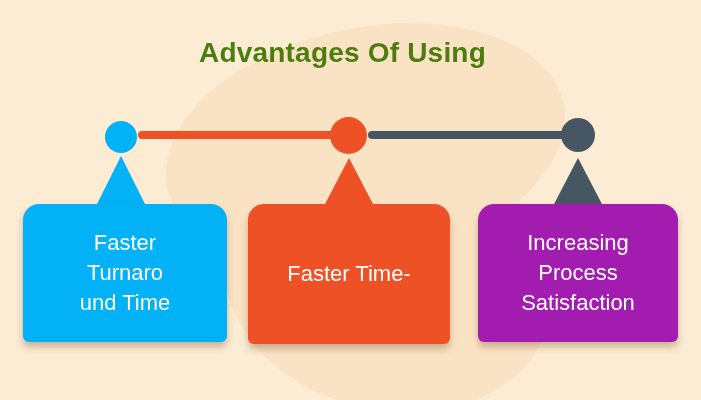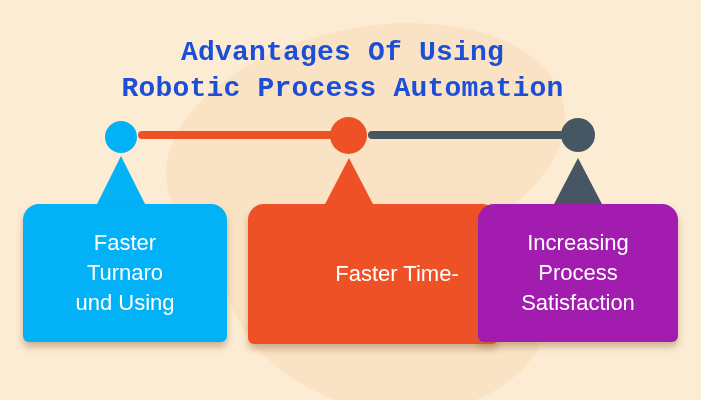--- a/index.html
+++ b/index.html
@@ -9,22 +9,22 @@
     font-family:"Liberation Sans","DejaVu Sans",sans-serif;
   }
   
   .blob{position:absolute;background:#FAE3C4;border-radius:50%;z-index:1;}
   .blob-a{left:163px;top:28px;width:405px;height:235px;transform:rotate(-12deg);}
   .blob-b{left:222px;top:140px;width:335px;height:270px;border-radius:48% 52% 50% 50%;transform:rotate(14deg);}
 
   
   .title{
     position:absolute;left:0;right:16px;top:16px;z-index:4;
-    text-align:center;color:#1d4ed8;font-weight:700;
-    font-size:28px;line-height:36px;letter-spacing:.2px;font-family:Liberation Mono, monospace;
+    text-align:center;color:#4d7c0f;font-weight:700;
+    font-size:28px;line-height:36px;letter-spacing:.2px;
   }
   .title span{display:block;}
 
   
   .connector{position:absolute;top:131px;height:8px;border-radius:4px;z-index:3;}
   .connector.c1{left:138px;width:214px;background:#EE5126;}
   .connector.c2{left:368px;width:212px;background:#475663;}
   .node{position:absolute;border-radius:50%;z-index:4;}
   .node.n1{left:105px;top:121px;width:32px;height:32px;background:#03B1F7;}
   .node.n2{left:330px;top:117px;width:37px;height:37px;background:#EE5126;}
@@ -41,52 +41,51 @@
   .card{
     position:absolute;z-index:2;top:204px;
     border-radius:16px 16px 6px 6px;
     display:flex;align-items:center;justify-content:center;
     color:#FFFFFF;font-size:22px;line-height:30px;text-align:center;
     box-shadow:0 5px 7px rgba(150,110,70,0.45);
   }
   .card p{margin:0;}
   .card p span{display:block;}
   .card.card-1{left:23px;width:204px;height:138px;background:#03B1F7;}
-  .card.card-2{left:248px;width:202px;height:140px;background:#EE5126;padding-left:48px;}
+  .card.card-2{left:248px;width:202px;height:140px;background:#EE5126;}
   .card.card-3{left:478px;width:200px;height:138px;background:#a21caf;}
 </style>
 </head>
 <body>
 
 <div class="stage">
 
   <div class="blob blob-a"></div>
   <div class="blob blob-b"></div>
 
   <h1 class="title">
     <span>Advantages Of Using</span>
-    <span>Robotic Process Automation</span>
   </h1>
 
   <div class="connector c1"></div>
   <div class="connector c2"></div>
 
   <div class="node n1"></div>
   <div class="node n2"></div>
   <div class="node n3"></div>
 
   <div class="tail t1"></div>
   <div class="tail t2"></div>
   <div class="tail t3"></div>
 
   <div class="card card-1">
     <p>
       <span>Faster</span>
       <span>Turnaro</span>
-      <span>und Using</span>
+      <span>und Time</span>
     </p>
   </div>
 
   <div class="card card-2">
     <p>
       <span>Faster Time-</span>
     </p>
   </div>
 
   <div class="card card-3">

